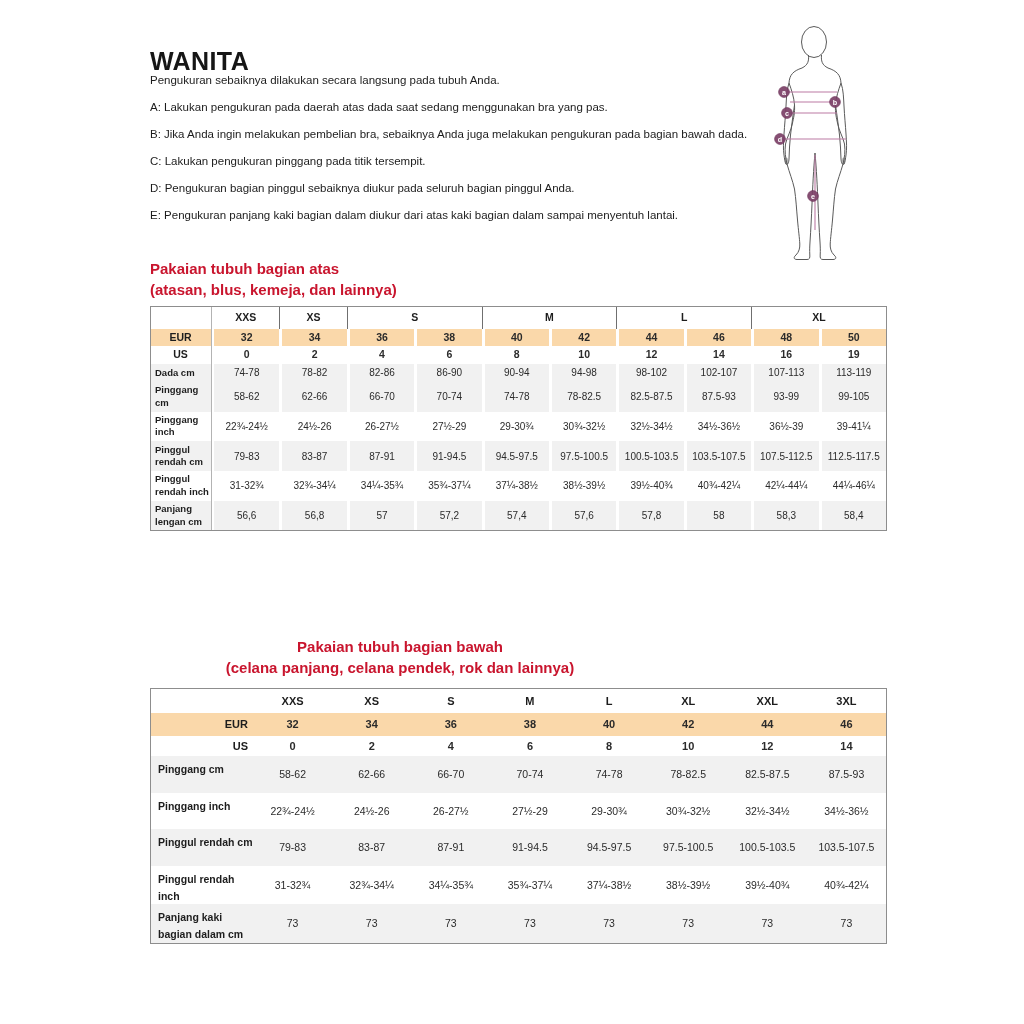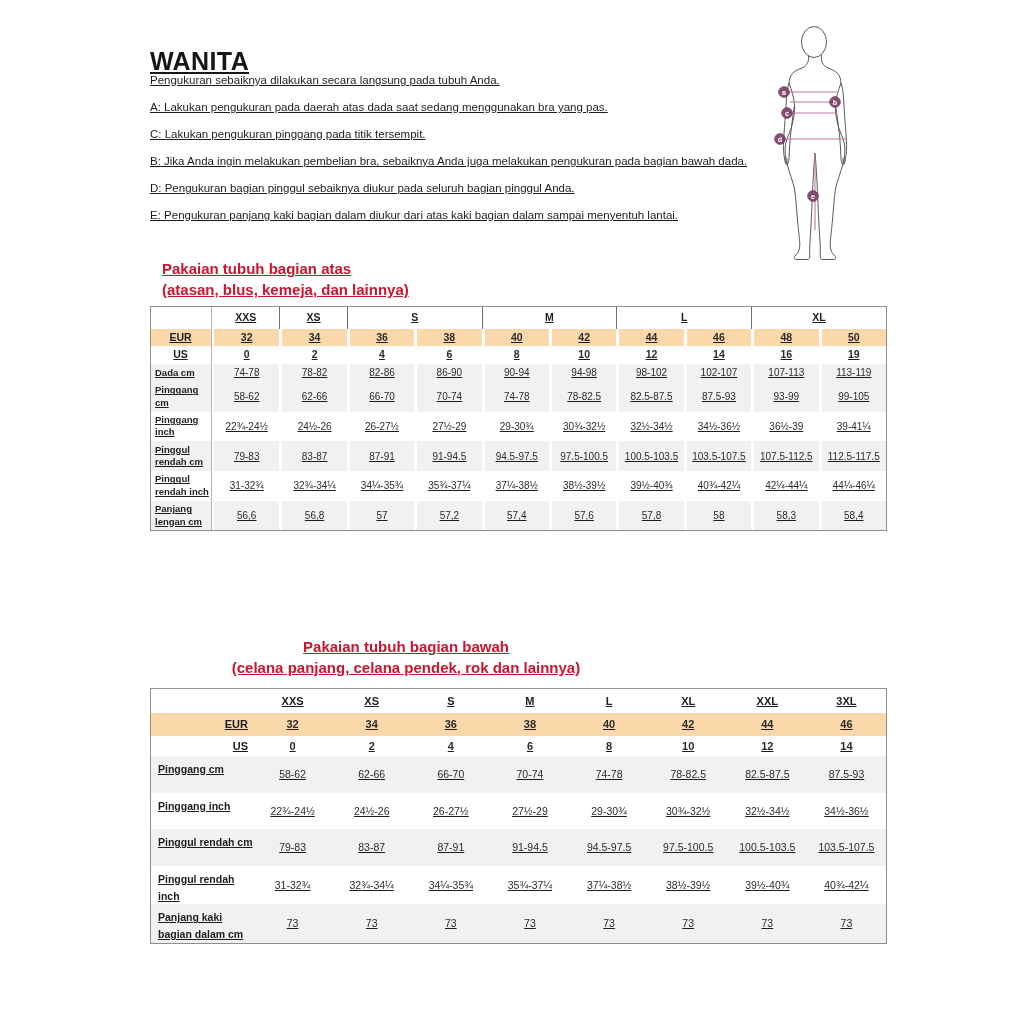--- a/index.html
+++ b/index.html
@@ -1,28 +1,28 @@
 <!DOCTYPE html>
 <html><head>
 <meta charset="utf-8">
 <style>
   html,body{margin:0;padding:0;}
   body{
     width:1024px;height:1024px;position:relative;background:#fff;
     font-family:"Liberation Sans","DejaVu Sans",sans-serif;color:#1d1d1d;
     overflow:hidden;
   }
-  .abs{position:absolute;text-decoration:underline;}
+  .abs{position:absolute;}
   
   .page-title{left:150px;top:30px;font-size:25px;font-weight:bold;letter-spacing:.4px;color:#161616;}
   .intro-block{left:150px;top:74px;width:620px;}
   .intro-block p{margin:0 0 14.5px 0;font-size:11.5px;line-height:12.5px;color:#1c1c1c;}
   
   .sec-title{width:500px;font-weight:bold;font-size:15px;line-height:21px;}
-  .sec-title div{white-space:nowrap;margin-left:12px;}
+  .sec-title div{white-space:nowrap;}
   .t1-title{left:150px;top:258px;}
   .t2-title{left:150px;top:636px;text-align:center;}
   
   table{border-collapse:separate;border-spacing:0;table-layout:fixed;width:737px;border:1px solid #8d8d8d;}
   td,th{text-align:center;vertical-align:middle;font-size:10px;color:#2b2b2b;padding:2.5px 1px;line-height:1.3;}
   th{font-weight:bold;color:#1d1d1d;}
   tr.eur td{font-weight:bold;}
   tr.us td{font-weight:bold;}
   td.lbl{text-align:left;font-weight:bold;font-size:9.5px;padding-left:4px;color:#1d1d1d;}
   
@@ -53,22 +53,22 @@
   .figure-wrap svg{width:100%;height:100%;}
 </style>
 </head>
 <body>
 
 <h1 class="abs page-title">WANITA</h1>
 
 <div class="abs intro-block">
   <p>Pengukuran sebaiknya dilakukan secara langsung pada tubuh Anda.</p>
   <p>A: Lakukan pengukuran pada daerah atas dada saat sedang menggunakan bra yang pas.</p>
+  <p>B: Jika Anda ingin melakukan pembelian bra, sebaiknya Anda juga melakukan pengukuran pada bagian bawah dada.</p>
   <p>C: Lakukan pengukuran pinggang pada titik tersempit.</p>
-  <p>B: Jika Anda ingin melakukan pembelian bra, sebaiknya Anda juga melakukan pengukuran pada bagian bawah dada.</p>
   <p>D: Pengukuran bagian pinggul sebaiknya diukur pada seluruh bagian pinggul Anda.</p>
   <p>E: Pengukuran panjang kaki bagian dalam diukur dari atas kaki bagian dalam sampai menyentuh lantai.</p>
 </div>
 
 <div class="abs figure-wrap">
   <svg viewBox="0 0 102 248" xmlns="http://www.w3.org/2000/svg">
     <g fill="none" stroke="#5a5a5a" stroke-width="1">
       <ellipse cx="51" cy="26" rx="12.5" ry="15.5"></ellipse>
       <path d="M 45.5 39
                C 46 45, 45 49, 39 52

